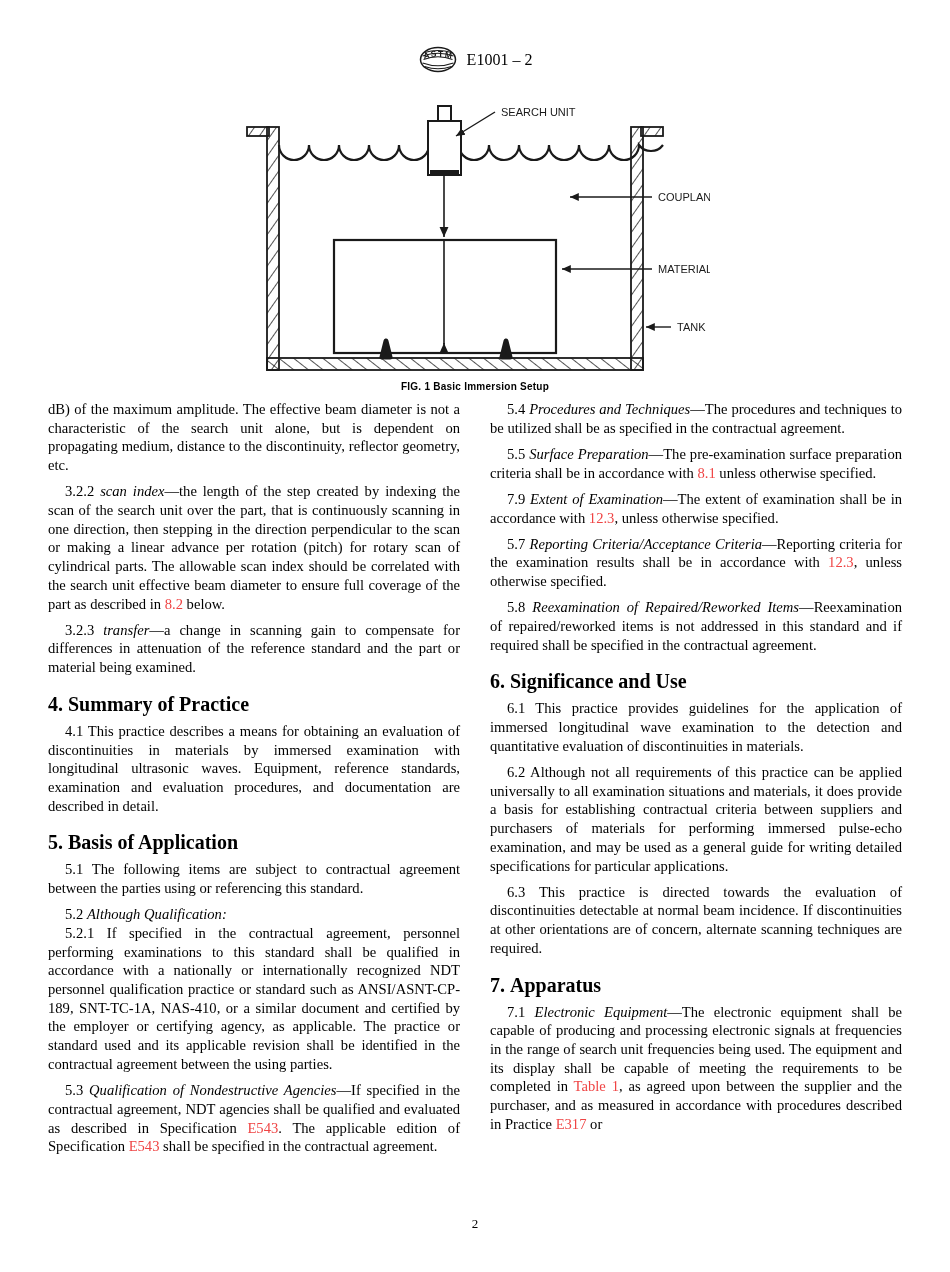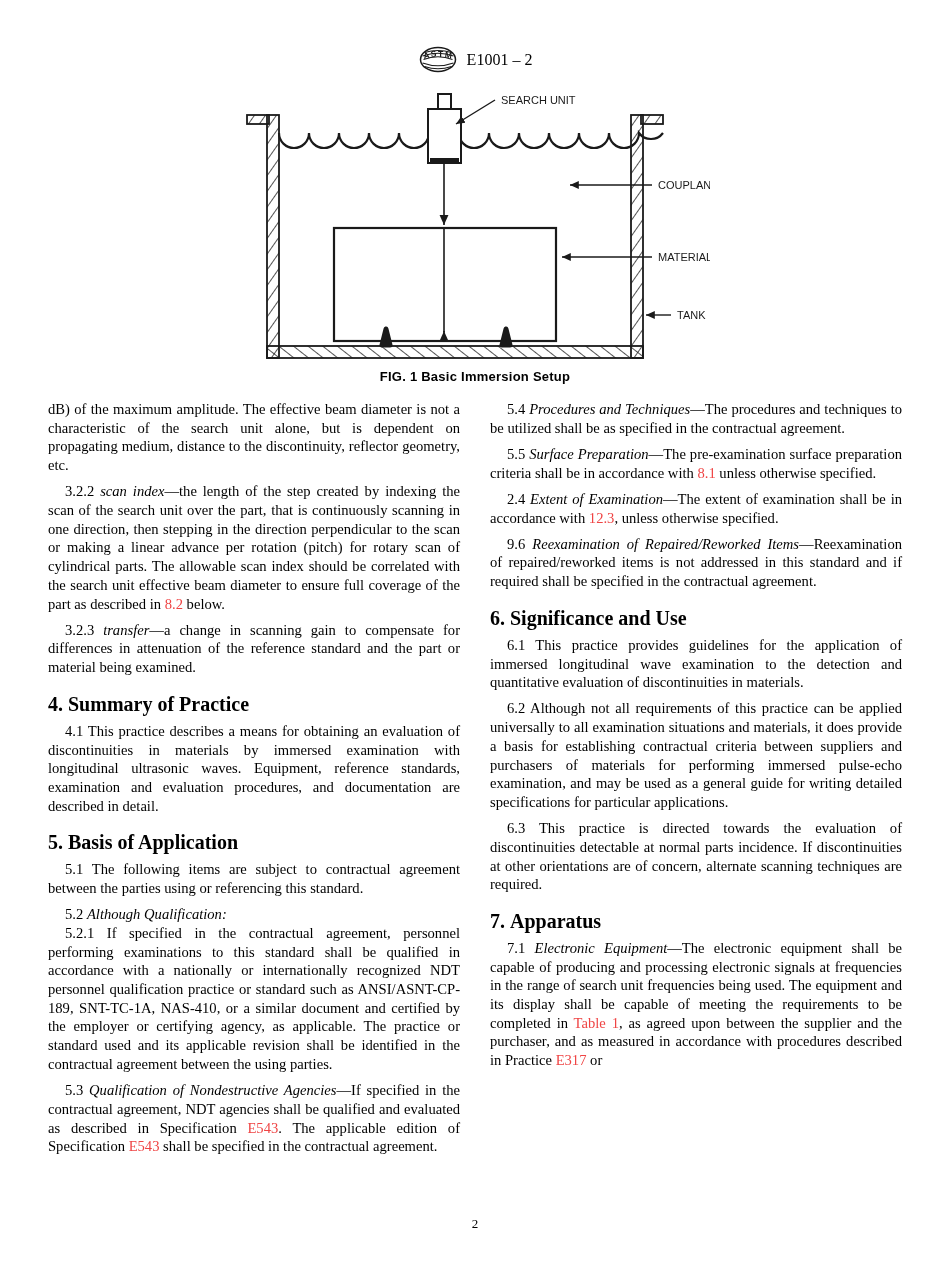--- a/index.html
+++ b/index.html
@@ -29,33 +29,33 @@
   }
   #astm-logo {
     width: 40px;
     height: 27px;
     flex: 0 0 auto;
   }
 
   
   #figure-block {
     position: absolute;
-    top: 88px;
+    top: 100px;
     left: 0;
     width: 950px;
   }
   #figure-svg-wrap {
     display: flex;
     justify-content: center;
   }
   #figure-caption {
     margin-top: 3px;
     text-align: center;
     font-family: "Liberation Sans", "DejaVu Sans", sans-serif;
-    font-size: 13px;
+    font-size: 10px;
     font-weight: bold;
     letter-spacing: 0.25px;
   }
 
   
   #body-columns {
     position: absolute;
     top: 400px;
     left: 48px;
     width: 854px;
@@ -218,32 +218,33 @@
     <p class="para indent gap"><span>5.3</span> <span class="term">Qualification of Nondestructive Agencies</span><span>—If specified in the contractual agreement, NDT agencies shall be qualified and evaluated as described in Specification </span><span class="ref-link">E543</span><span>. The applicable edition of Specification </span><span class="ref-link">E543</span><span> shall be specified in the contractual agreement.</span></p>
 
   </div>
 
   <div class="text-column">
 
     <p class="para indent"><span>5.4</span> <span class="term">Procedures and Techniques</span><span>—The procedures and techniques to be utilized shall be as specified in the contractual agreement.</span></p>
 
     <p class="para indent gap"><span>5.5</span> <span class="term">Surface Preparation</span><span>—The pre-examination surface preparation criteria shall be in accordance with </span><span class="ref-link">8.1</span><span> unless otherwise specified.</span></p>
 
-    <p class="para indent gap"><span>2.4</span> <span class="term">Extent of Examination</span><span>—The extent of examination shall be in accordance with </span><span class="ref-link">12.3</span><span>, unless otherwise specified.</span></p>
-
-
-    <p class="para indent gap"><span>9.6</span> <span class="term">Reexamination of Repaired/Reworked Items</span><span>—Reexamination of repaired/reworked items is not addressed in this standard and if required shall be specified in the contractual agreement.</span></p>
+    <p class="para indent gap"><span>7.9</span> <span class="term">Extent of Examination</span><span>—The extent of examination shall be in accordance with </span><span class="ref-link">12.3</span><span>, unless otherwise specified.</span></p>
+
+    <p class="para indent gap"><span>5.7</span> <span class="term">Reporting Criteria/Acceptance Criteria</span><span>—Reporting criteria for the examination results shall be in accordance with </span><span class="ref-link">12.3</span><span>, unless otherwise specified.</span></p>
+
+    <p class="para indent gap"><span>5.8</span> <span class="term">Reexamination of Repaired/Reworked Items</span><span>—Reexamination of repaired/reworked items is not addressed in this standard and if required shall be specified in the contractual agreement.</span></p>
 
     <h3 class="section-head"><span class="num">6.</span><span>Significance and Use</span></h3>
 
     <p class="para indent"><span>6.1</span><span> This practice provides guidelines for the application of immersed longitudinal wave examination to the detection and quantitative evaluation of discontinuities in materials.</span></p>
 
     <p class="para indent gap"><span>6.2</span><span> Although not all requirements of this practice can be applied universally to all examination situations and materials, it does provide a basis for establishing contractual criteria between suppliers and purchasers of materials for performing immersed pulse-echo examination, and may be used as a general guide for writing detailed specifications for particular applications.</span></p>
 
-    <p class="para indent gap"><span>6.3</span><span> This practice is directed towards the evaluation of discontinuities detectable at normal parts incidence. If discontinuities at other orientations are of concern, alternate scanning techniques are required.</span></p>
+    <p class="para indent gap"><span>6.3</span><span> This practice is directed towards the evaluation of discontinuities detectable at normal beam incidence. If discontinuities at other orientations are of concern, alternate scanning techniques are required.</span></p>
 
     <h3 class="section-head"><span class="num">7.</span><span>Apparatus</span></h3>
 
     <p class="para indent"><span>7.1</span> <span class="term">Electronic Equipment</span><span>—The electronic equipment shall be capable of producing and processing electronic signals at frequencies in the range of search unit frequencies being used. The equipment and its display shall be capable of meeting the requirements to be completed in </span><span class="ref-link">Table 1</span><span>, as agreed upon between the supplier and the purchaser, and as measured in accordance with procedures described in Practice </span><span class="ref-link">E317</span><span> or</span></p>
 
   </div>
 </div>
 
 <div id="page-number">2</div>
 

